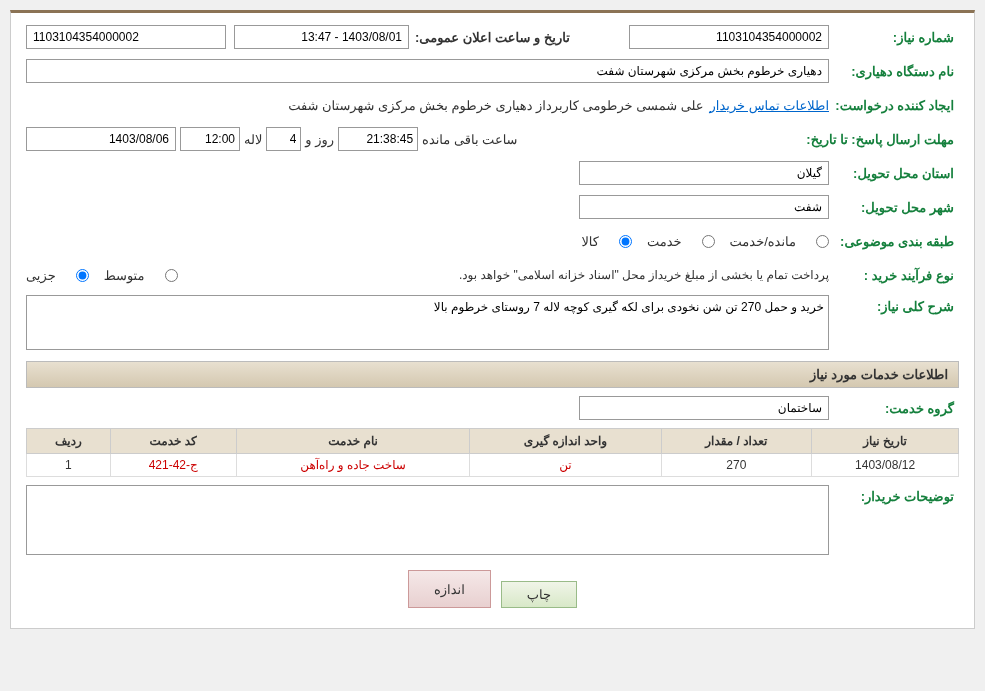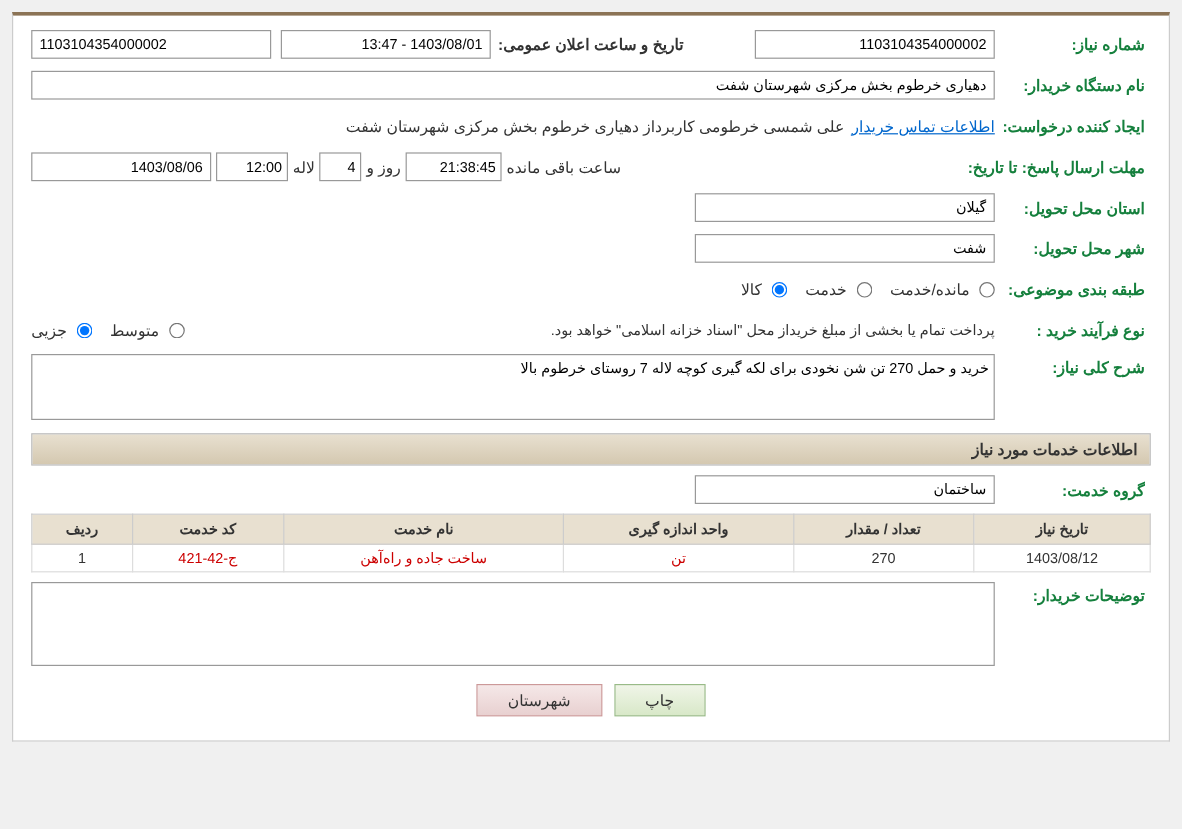--- a/index.html
+++ b/index.html
@@ -113,21 +113,21 @@
       text-align: right;
     }
     .radio-group {
       display: flex;
       gap: 15px;
       align-items: center;
     }
     .radio-item {
       display: flex;
       align-items: center;
-      gap: 8px;
+      gap: 20px;
     }
     .purchase-type-row {
       display: flex;
       align-items: center;
       gap: 8px;
     }
     .note-text {
       font-size: 12px;
       color: #333;
     }
@@ -202,20 +202,21 @@
     }
     .btn-back {
       background: linear-gradient(to bottom, #f5e8e8, #e8d0d0);
       border-color: #cc9999;
       color: #333;
     }
     .btn-print {
       background: linear-gradient(to bottom, #f0f5e8, #d8e8c8);
       border-color: #99bb88;
       color: #333;
+      margin-top: 11px;
     }
   </style>
 </head>
 <body>
 
 <div class="page-container">
   <div class="main-card">
 
 
     <div class="card-body">
@@ -226,21 +227,21 @@
           <input type="text" class="input-box" style="width: 200px;" readonly="" value="1103104354000002">
           <span style="flex:1; display:flex; align-items:center; gap:6px; justify-content:flex-end;">
             <span style="font-weight:bold;">تاریخ و ساعت اعلان عمومی:</span>
             <input type="text" class="input-box announce-box" style="width: 175px;" readonly="" value="1403/08/01 - 13:47">
           </span>
         </div>
         <input type="text" class="input-box id-box" style="margin-right: 8px; direction: ltr; text-align: left;" value="1103104354000002" readonly="">
       </div>
 
       <div class="info-row">
-        <span class="info-label">نام دستگاه خریدار:</span>
+        <span class="info-label">نام دستگاه دهیاری:</span>
         <input type="text" class="input-box input-full" readonly="" style="text-align: right;" value="دهیاری خرطوم بخش مرکزی شهرستان شفت">
       </div>
 
       <div class="info-row">
         <span class="info-label">ایجاد کننده درخواست:</span>
         <span style="flex:1; display:flex; align-items:center; gap:6px;">
           <span class="link-blue">اطلاعات تماس خریدار</span>
           <span style="flex:1; text-align:right;">علی شمسی خرطومی کاربرداز دهیاری خرطوم بخش مرکزی شهرستان شفت</span>
         </span>
       </div>
@@ -342,18 +343,18 @@
         </tbody>
       </table>
 
       <div class="info-row" style="align-items:flex-start; margin-top:8px;">
         <span class="info-label" style="padding-top:4px;">توضیحات خریدار:</span>
         <textarea class="buyer-notes-textarea" style=""></textarea>
       </div>
 
       <div class="buttons-row">
         <button class="btn btn-print">چاپ</button>
-        <button class="btn btn-back">شهرستان</button>
+        <button class="btn btn-back">اندازه</button>
       </div>
 
     </div>
   </div>
 </div>
 
 </body></html>

